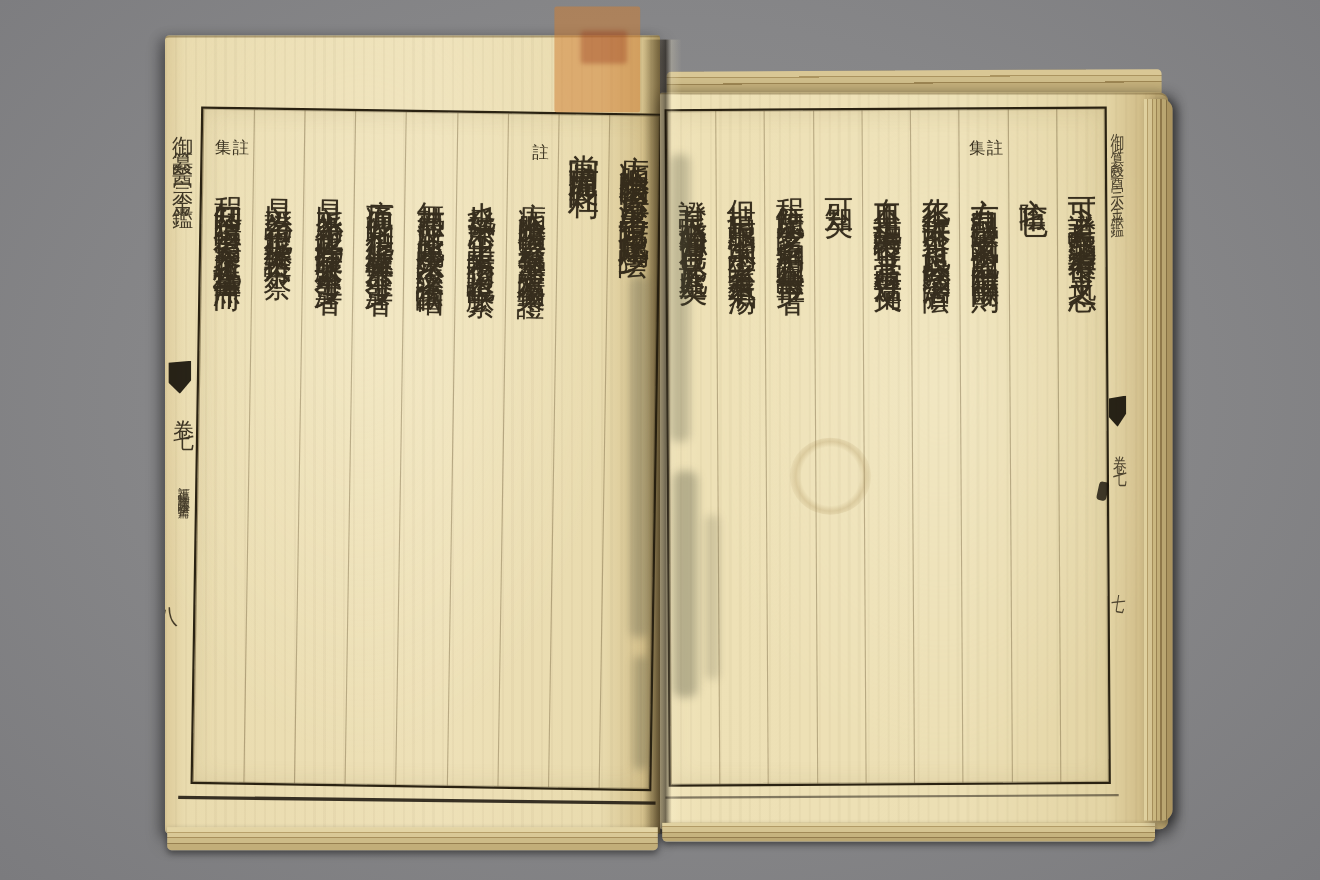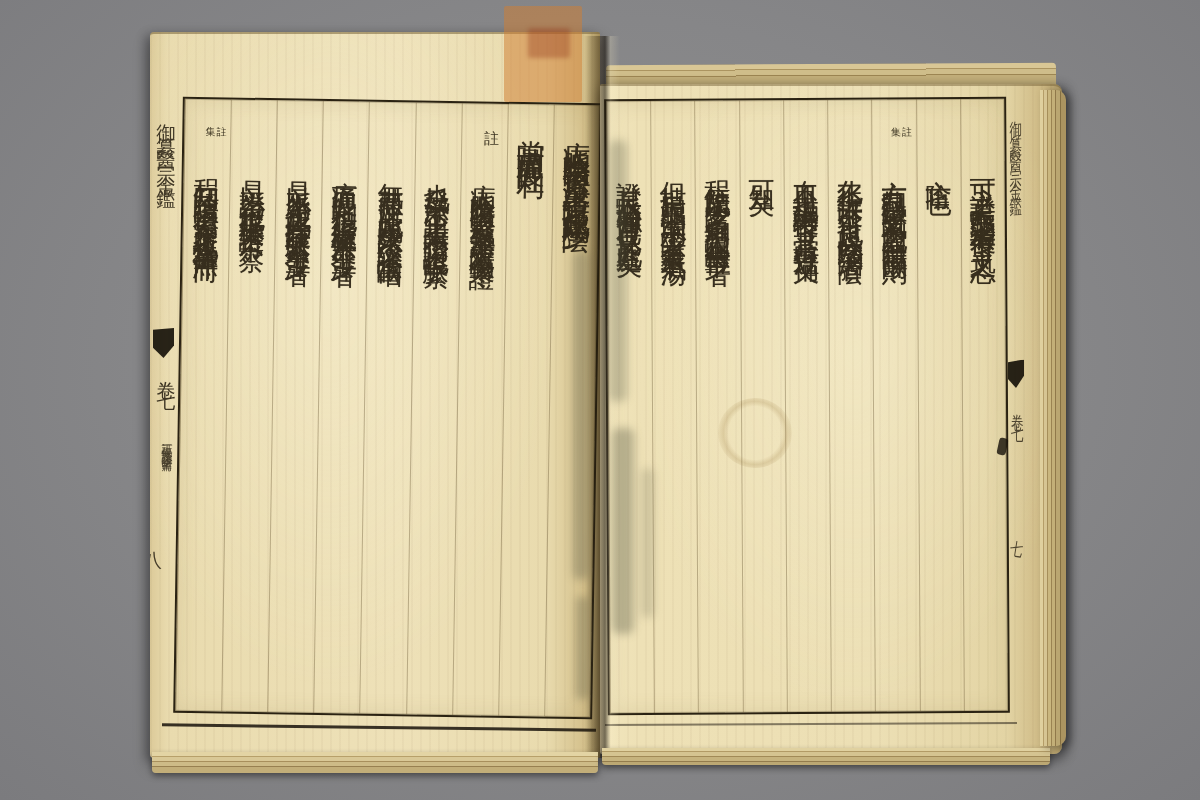--- a/index.html
+++ b/index.html
@@ -30,21 +30,21 @@
   .cols{display:flex;flex-direction:row-reverse;width:100%;height:100%;}
   .col{flex:1 1 0;position:relative;display:flex;justify-content:center;
     border-left:1px solid rgba(96,78,44,0.38);overflow:hidden;}
   .col:first-child{border-right:none;}
   .coltext{writing-mode:vertical-rl;text-orientation:upright;line-height:1;
     color:#292113;opacity:0.93;text-shadow:0 0 0.7px rgba(41,33,19,0.65);}
   .col.main .coltext{font-size:28px;letter-spacing:5px;padding-top:14px;}
   .col.commentary .coltext{font-size:26px;letter-spacing:5px;padding-top:60px;}
   .col-label{position:absolute;top:26px;color:#2c2414;opacity:0.9;
     writing-mode:horizontal-tb;direction:rtl;letter-spacing:1px;}
-  .col-label.double{font-size:10px;right:3px;}
+  .col-label.double{font-size:15px;right:3px;}
   .col-label.single{font-size:15px;right:7px;}
   
   .spine{position:absolute;}
   .spine-left{left:0;top:66px;width:28px;height:620px;}
   .spine-right{left:406px;top:12px;width:30px;height:640px;}
   .spine .vtx{position:absolute;writing-mode:vertical-rl;text-orientation:upright;color:#2b2315;}
   .spine-title-l{left:2px;top:7px;font-size:21px;letter-spacing:13px;opacity:0.88;transform:scaleX(0.92);}
   .spine-title-r{left:2px;top:8px;font-size:20px;letter-spacing:15px;opacity:0.82;
     transform:scaleX(0.62) skewY(-2.5deg);transform-origin:left top;}
   .fishtail{position:absolute;background:#17120a;opacity:0.92;

